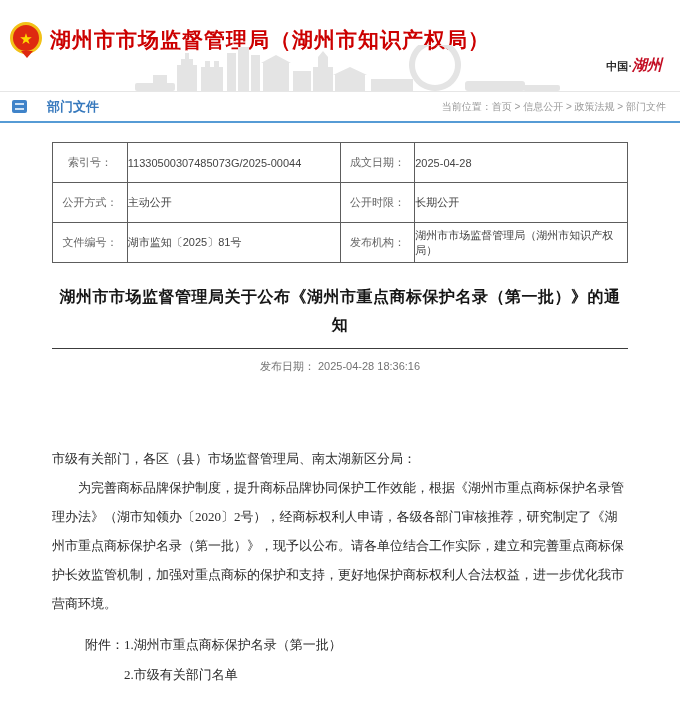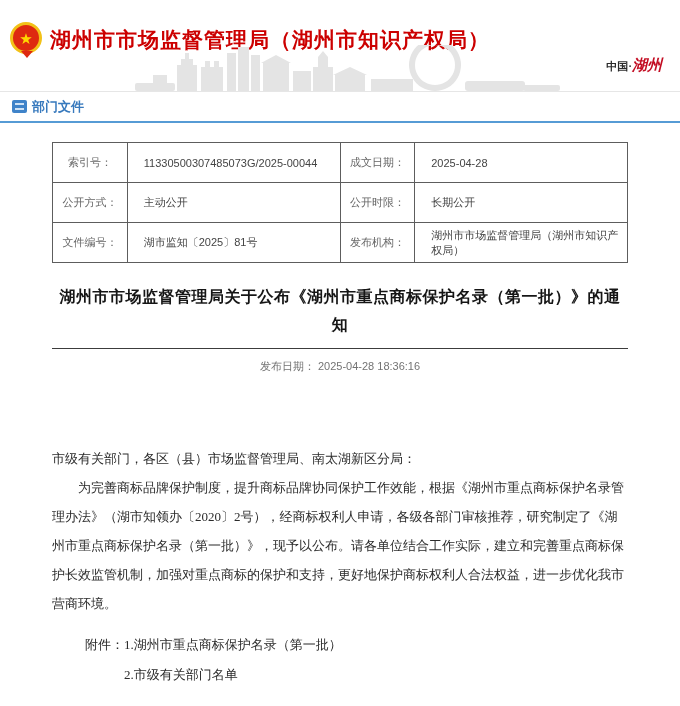--- a/index.html
+++ b/index.html
@@ -33,36 +33,36 @@
   .skyline { position:absolute; left:135px; bottom:0; width:425px; height:46px; }
   .site-logo { position:absolute; right:18px; bottom:16px; white-space:nowrap; }
   .site-logo .cn { font-family:"Liberation Serif","DejaVu Serif",serif; font-weight:bold; font-size:11px; color:#2b2b2b; }
   .site-logo .hz { font-family:"DejaVu Serif","Liberation Serif",serif; font-style:italic; font-weight:bold; font-size:15px; color:#c30d23; }
   
   .crumb-bar {
     height:31px; border-bottom:2px solid #569bd5;
     display:flex; align-items:center; justify-content:space-between;
     padding:0 14px 0 12px; background:#fff;
   }
-  .crumb-left { display:flex; align-items:center; gap:5px; }
+  .crumb-left { display:flex; align-items:center; gap:20px; }
   .doc-icon {
     width:15px; height:13px; background:#3f83c9; border-radius:2px; position:relative;
   }
   .doc-icon::before, .doc-icon::after {
     content:""; position:absolute; left:3px; right:3px; height:2px; background:#cfe2f5;
   }
   .doc-icon::before { top:3px; } .doc-icon::after { top:8px; }
   .section-label { color:#3779bd; font-size:13px; font-weight:bold; cursor:pointer; }
   .location { color:#999; font-size:10px; }
   
   .content { padding:0 52px; }
   table.meta { width:100%; border-collapse:collapse; margin-top:19px; table-layout:fixed; }
   table.meta td { border:1px solid #5d5d5d; height:40px; font-size:11px; vertical-align:middle; }
   td.m-label { width:13%; color:#666; text-align:center; }
-  td.m-value { width:37%; color:#444; text-align:left; padding-left:16px; }
+  td.m-value { width:37%; color:#444; text-align:left; padding-left:0; }
   .doc-title {
     margin-top:20px; text-align:center; font-size:16px; font-weight:bold;
     color:#151515; line-height:28px; letter-spacing:.5px;
   }
   .title-rule { border:none; border-top:1px solid #3c3c3c; margin-top:9px; }
   .publish-line { margin-top:10px; text-align:center; font-size:11px; color:#737373; }
   .article {
     margin-top:70px;
     font-family:"Liberation Serif","DejaVu Serif",serif;
     font-size:13px; color:#2b2b2b; line-height:29px;
@@ -109,20 +109,21 @@
   <div class="site-logo">
     <span class="cn">中国·</span><span class="hz">湖州</span>
   </div>
 </div>
 
 <div class="crumb-bar">
   <div class="crumb-left">
     <span class="doc-icon"></span>
     <span class="section-label">部门文件</span>
   </div>
+  <div class="location">当前位置：首页 &gt; 信息公开 &gt; 政策法规 &gt; 部门文件</div>
 </div>
 
 <div class="content">
 
   <table class="meta">
     <tbody>
         <tr>
       <td class="m-label">索引号：</td>
       <td class="m-value">11330500307485073G/2025-00044</td>
       <td class="m-label">成文日期：</td>

